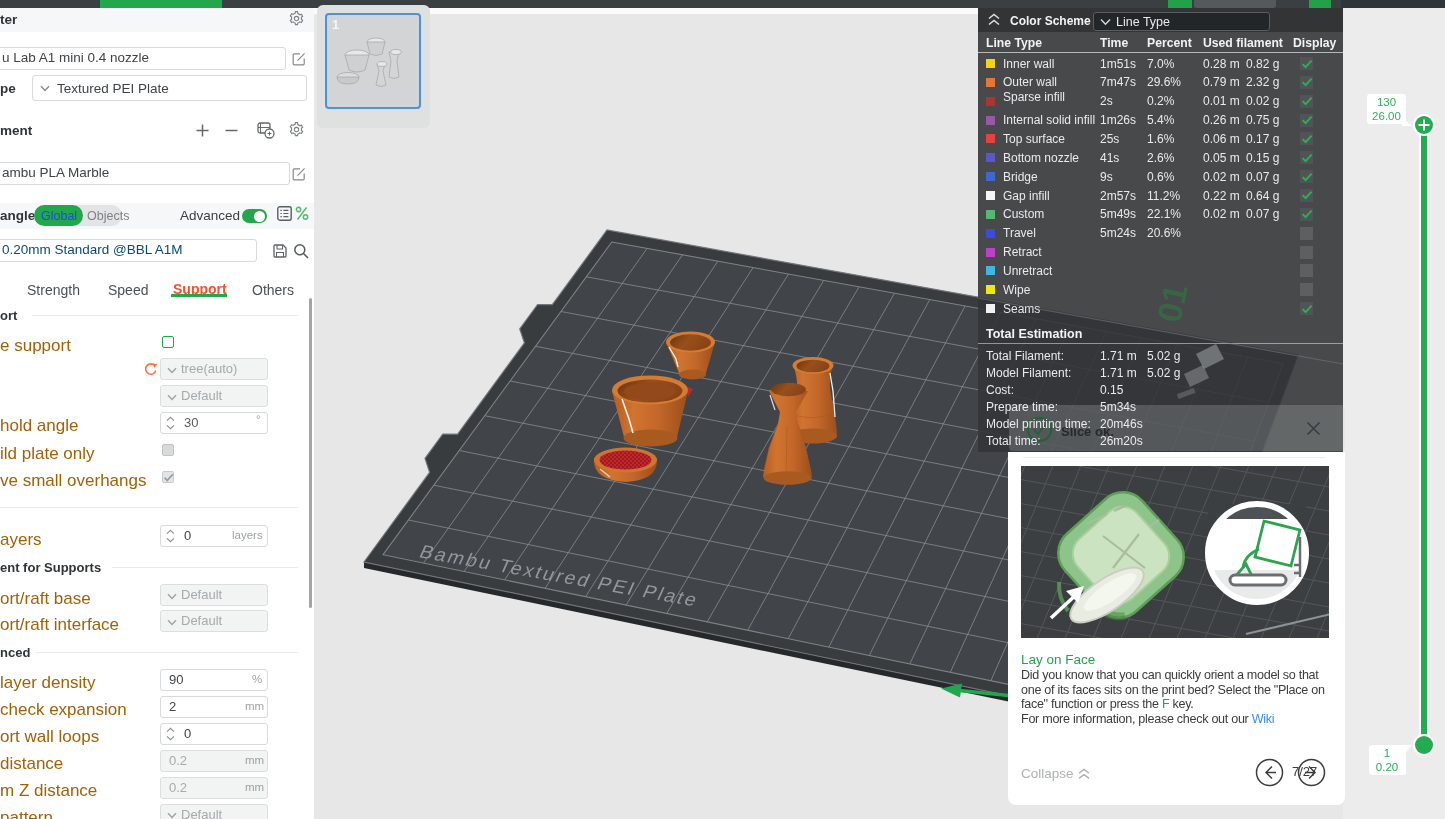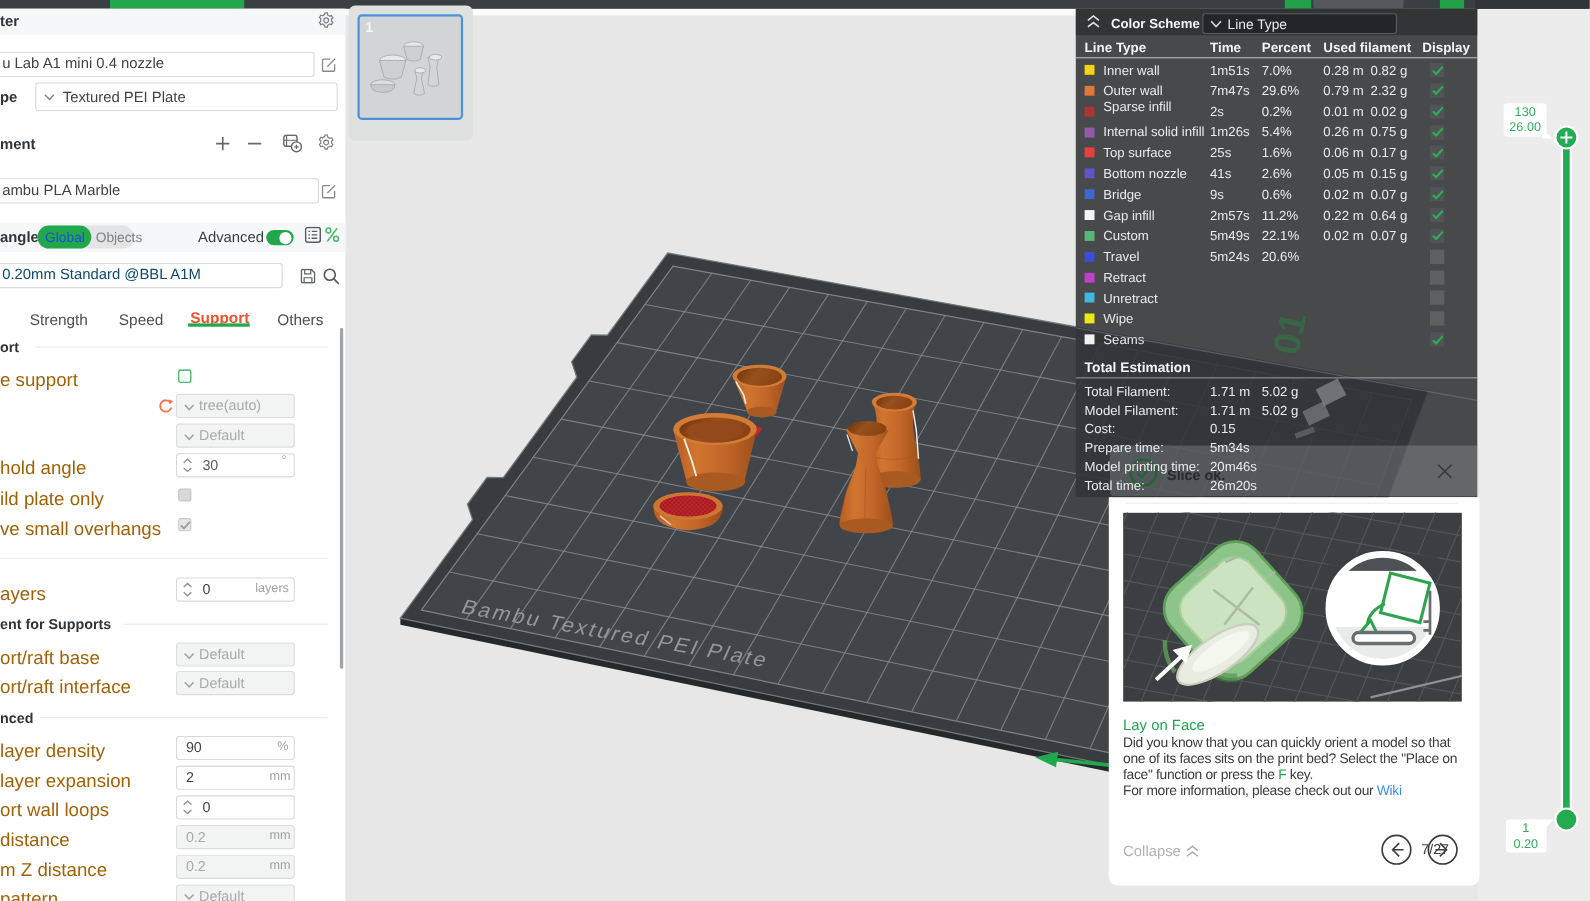--- a/index.html
+++ b/index.html
@@ -526,21 +526,21 @@
 <svg style="position:absolute;left:167px;top:619px" width="10" height="7" viewBox="0 0 10 7">
     <path fill="none" stroke="#9fa3a5" stroke-width="1.4" d="M1 1.2 5 5.4 9 1.2"></path>
   </svg>
 <div class="bvald" style="left:181px;top:613px">Default</div>
 <div class="sec" style="left:0;top:645px">nced</div>
 <div class="hline" style="left:36px;top:652px;width:262px"></div>
 <div class="lbl" style="left:0;top:673px">layer density</div>
 <div class="box" style="left:160px;top:669px"></div>
 <div class="bval" style="left:169px;top:672px">90</div>
 <div class="unit" style="left:252px;top:673px">%</div>
-<div class="lbl" style="left:0;top:700px">layer expansion</div>
+<div class="lbl" style="left:0;top:700px">check expansion</div>
 <div class="box" style="left:160px;top:696px"></div>
 <div class="bval" style="left:169px;top:699px">2</div>
 <div class="unit" style="left:245px;top:700px">mm</div>
 <div class="lbl" style="left:0;top:727px">ort wall loops</div>
 <div class="box" style="left:160px;top:723px"></div>
 <svg style="position:absolute;left:166px;top:727px" width="9" height="14" viewBox="0 0 9 14">
     <path fill="none" stroke="#8d9193" stroke-width="1.2" d="M1 4.6 4.5 1.4 8 4.6 M1 9.4 4.5 12.6 8 9.4"></path>
   </svg>
 <div class="bval" style="left:184px;top:726px">0</div>
 <div class="lbl" style="left:0;top:754px">distance</div>

